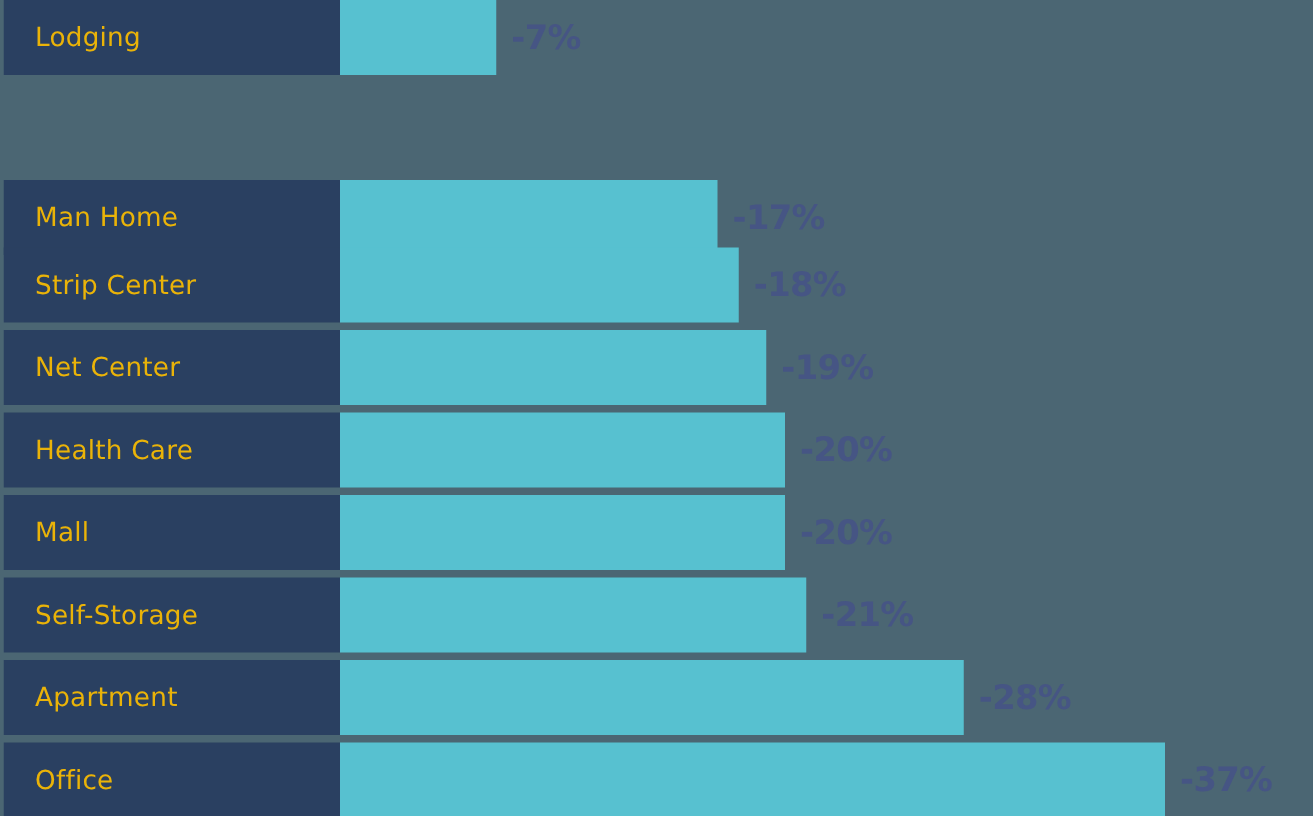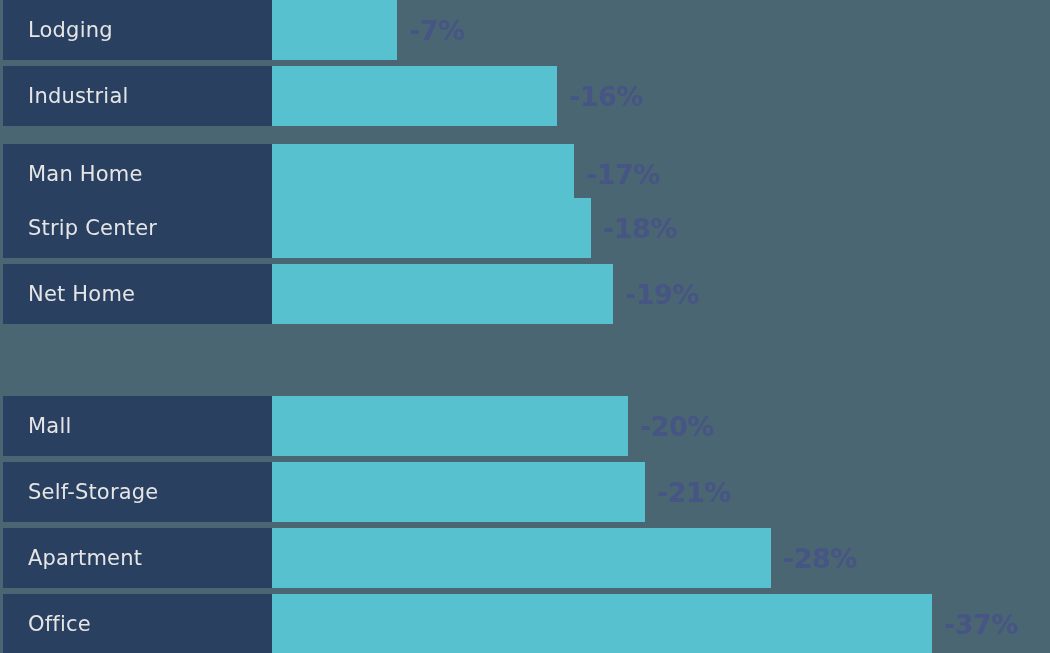--- a/index.html
+++ b/index.html
@@ -37,21 +37,21 @@
     width: 269px;
     height: 60px;
     background: #2a4061;
     display: flex;
     align-items: center;
     box-sizing: border-box;
     padding-left: 25px;
   }
 
   .label-text {
-    color: #e5e5e5;
+    color: #eab308;
     font-size: 21px;
     font-weight: 400;
     letter-spacing: 0.2px;
     line-height: 1;
     white-space: nowrap;
     font-family: "DejaVu Sans", sans-serif;
   }
 
   .bar {
     position: absolute;
@@ -80,47 +80,47 @@
 <body>
 
 <div id="chart">
     <div class="row" style="top: 0px;">
       <div class="label-cell">
         <span class="label-text">Lodging</span>
       </div>
       <div class="bar" style="width: 125px;"></div>
       <span class="value-text" style="left: 409px;">-7%</span>
     </div>
-    <div class="row" style="top: 66px;">
-      <div class="label-cell">
-        <span class="label-text">Industrial</span>
-      </div>
-      <div class="bar" style="width: 285px;"></div>
-      <span class="value-text" style="left: 569px;">-16%</span>
-    </div>
     <div class="row" style="top: 144px;">
       <div class="label-cell">
         <span class="label-text">Man Home</span>
       </div>
       <div class="bar" style="width: 302px;"></div>
       <span class="value-text" style="left: 586px;">-17%</span>
     </div>
     <div class="row" style="top: 198px; padding-left: 42px;">
       <div class="label-cell">
         <span class="label-text">Strip Center</span>
       </div>
       <div class="bar" style="width: 319px;"></div>
       <span class="value-text" style="left: 603px;">-18%</span>
     </div>
     <div class="row" style="top: 264px;">
       <div class="label-cell">
-        <span class="label-text">Net Home</span>
+        <span class="label-text">Net Center</span>
       </div>
       <div class="bar" style="width: 341px;"></div>
       <span class="value-text" style="left: 625px;">-19%</span>
+    </div>
+    <div class="row" style="top: 330px;">
+      <div class="label-cell">
+        <span class="label-text">Health Care</span>
+      </div>
+      <div class="bar" style="width: 356px;"></div>
+      <span class="value-text" style="left: 640px;">-20%</span>
     </div>
     <div class="row" style="top: 462px;">
       <div class="label-cell">
         <span class="label-text">Self-Storage</span>
       </div>
       <div class="bar" style="width: 373px;"></div>
       <span class="value-text" style="left: 657px;">-21%</span>
     </div>
     <div class="row" style="top: 396px;">
       <div class="label-cell">

